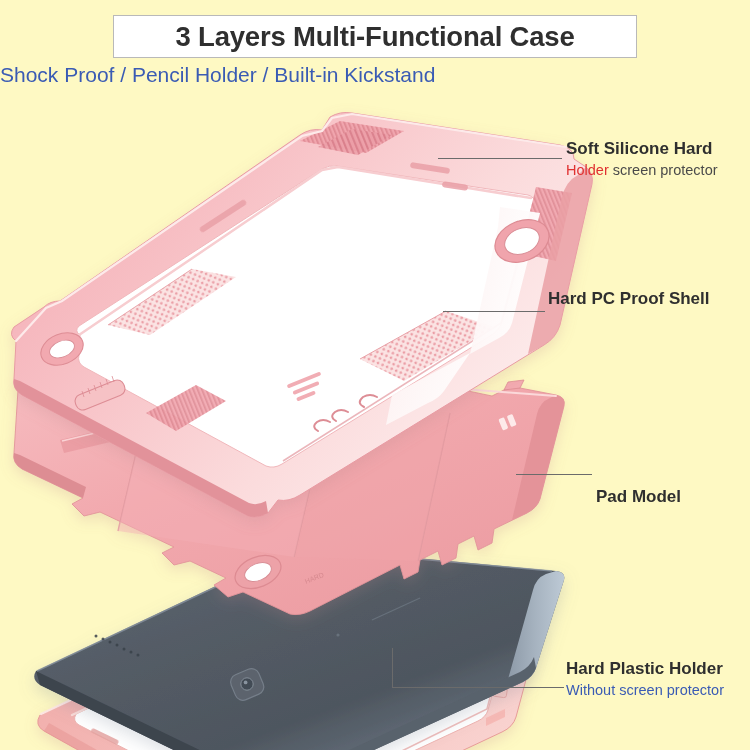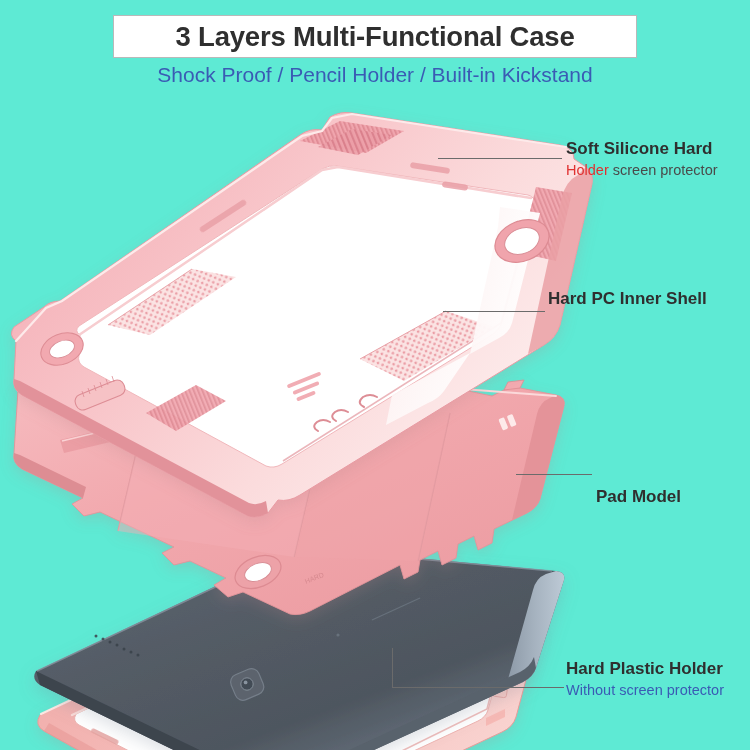--- a/index.html
+++ b/index.html
@@ -13,21 +13,21 @@
     height: 750px;
     overflow: hidden;
     font-family: "Liberation Sans", sans-serif;
     position: relative;
   }
 
   #stage {
     position: relative;
     width: 750px;
     height: 750px;
-    background: #5eead4;
+    background: #fef9c3;
     overflow: hidden;
   }
 
   
   .title-box {
     position: absolute;
     left: 113px;
     top: 15px;
     width: 524px;
     height: 43px;
@@ -43,21 +43,21 @@
     font-weight: bold;
     color: #2f2f2f;
     letter-spacing: -0.2px;
     white-space: nowrap;
   }
   .subtitle {
     position: absolute;
     left: 0;
     top: 63px;
     width: 750px;
-    text-align: center;
+    text-align: left;
     font-size: 21px;
     color: #3a5bb4;
     white-space: nowrap;
   }
 
   
   .callout { position: absolute; }
   .callout .cl-title {
     font-size: 17px;
     font-weight: bold;
@@ -489,21 +489,21 @@
   <div class="leader lh ld3"></div>
   <div class="leader lv ld4v"></div>
   <div class="leader lh ld4h"></div>
 
   <div class="callout c1">
     <div class="cl-title">Soft Silicone Hard</div>
     <div class="cl-sub"><span class="hl-red">Holder</span><span class="txt-gray"> screen protector</span></div>
   </div>
 
   <div class="callout c2">
-    <div class="cl-title">Hard PC Inner Shell</div>
+    <div class="cl-title">Hard PC Proof Shell</div>
   </div>
 
   <div class="callout c3">
     <div class="cl-title">Pad Model</div>
   </div>
 
   <div class="callout c4">
     <div class="cl-title">Hard Plastic Holder</div>
     <div class="cl-sub blue">Without screen protector</div>
   </div>

